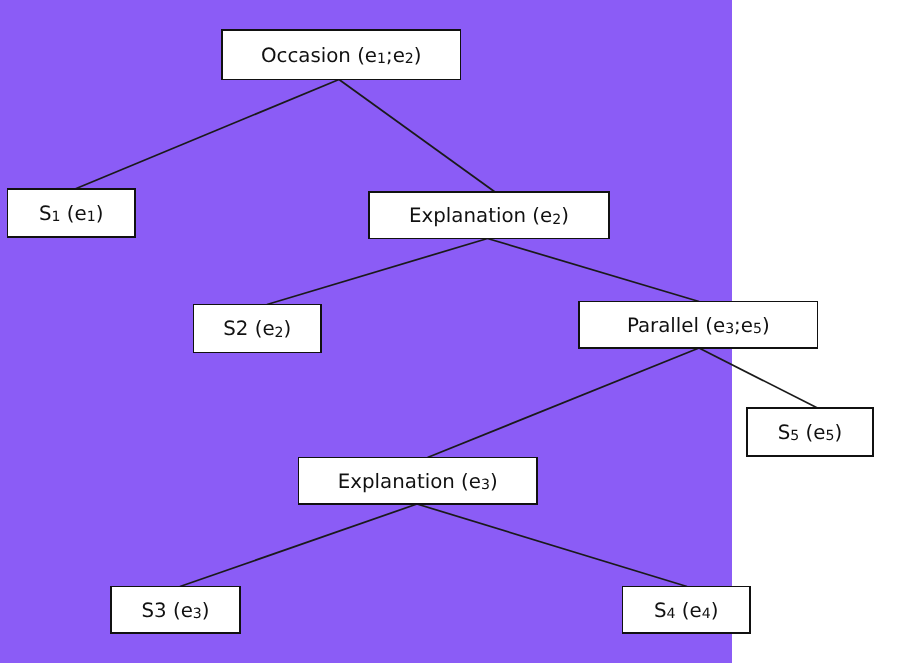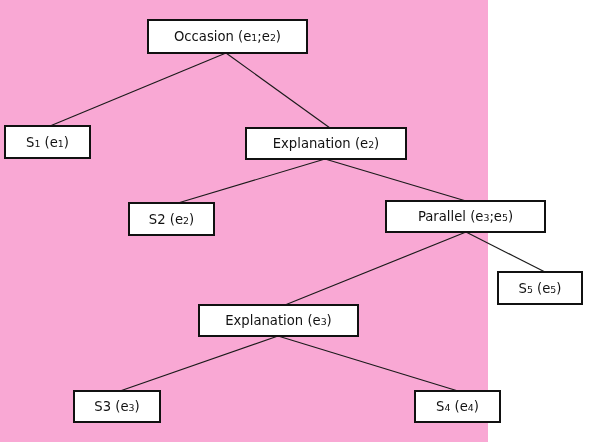--- a/index.html
+++ b/index.html
@@ -10,21 +10,21 @@
   body {
     width: 600px;
     height: 442px;
     font-family: "DejaVu Sans", sans-serif;
     overflow: hidden;
   }
   #diagram-root {
     position: relative;
     width: 488px;
     height: 442px;
-    background: #f9a8d4;
+    background: #8b5cf6;
   }
   svg.tree-canvas {
     position: absolute;
     top: 0;
     left: 0;
     width: 600px;
     height: 442px;
   }
   .edge-line {
     stroke: #1a1a1a;

